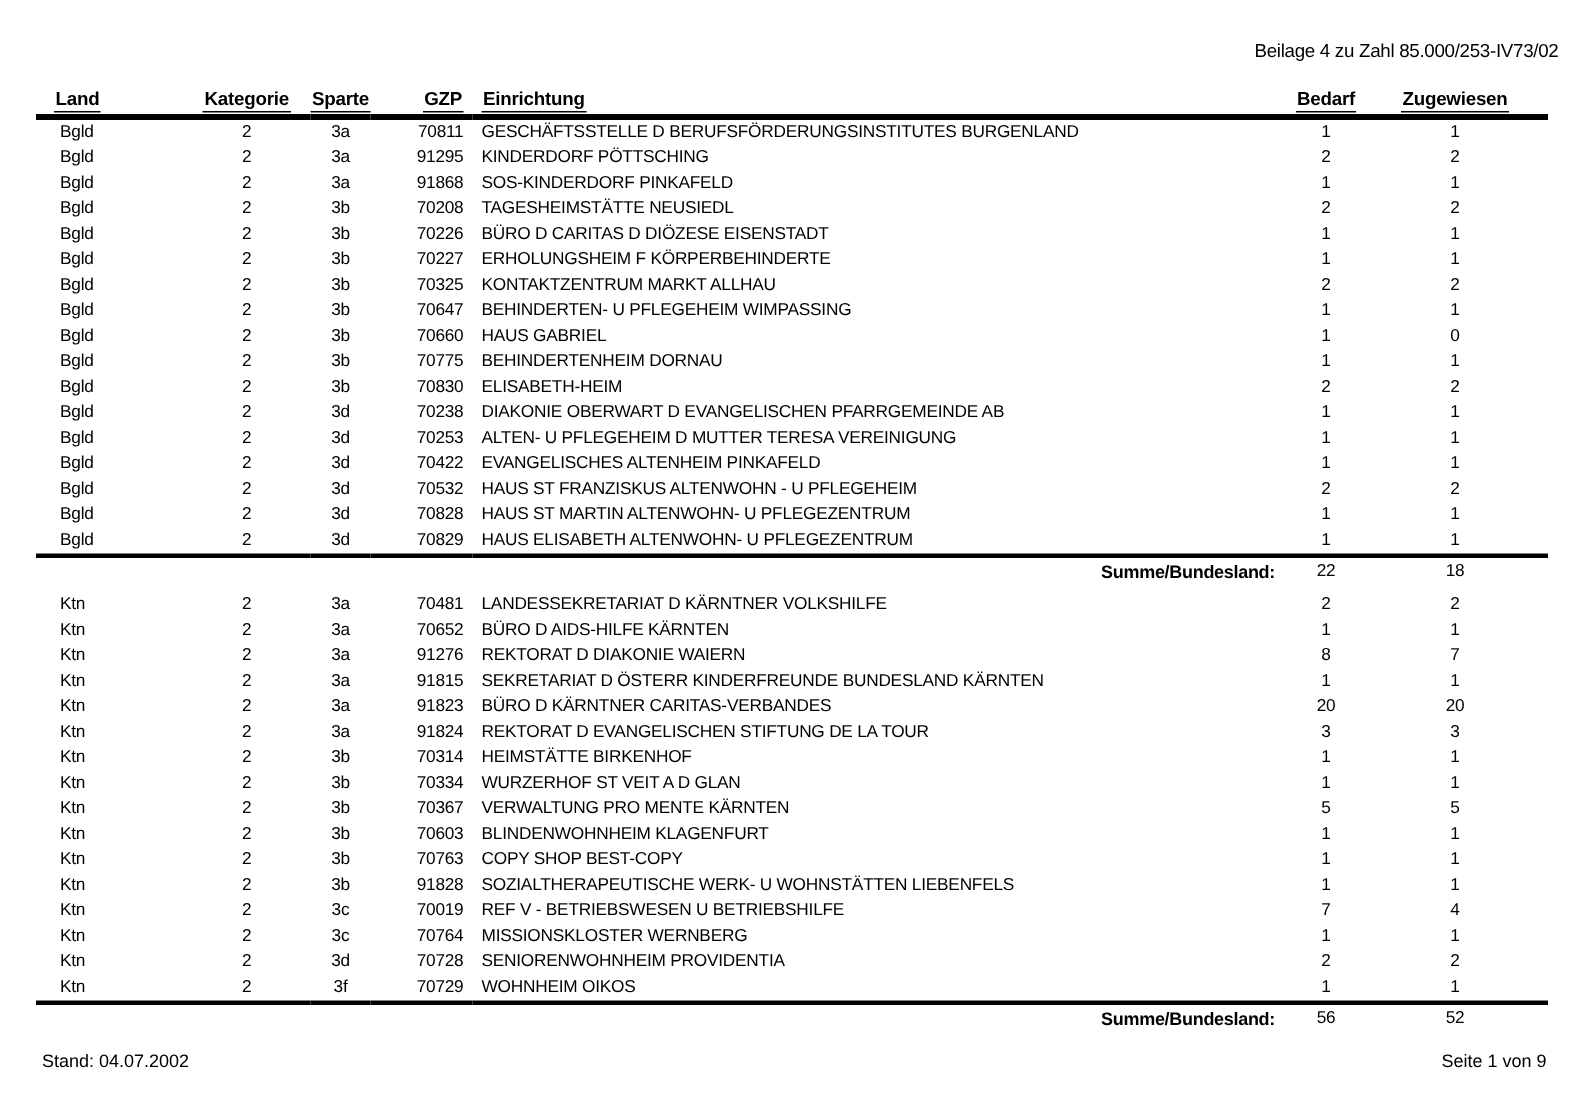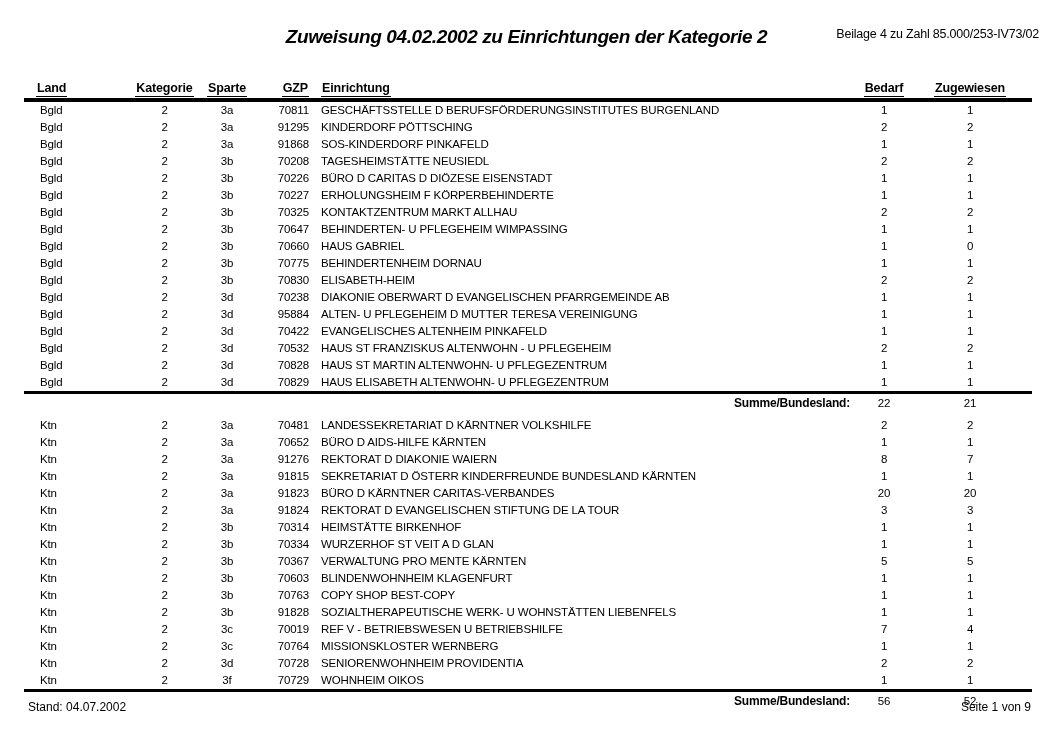--- a/index.html
+++ b/index.html
@@ -40,21 +40,20 @@
   tr.summe-row td { height:18px; line-height:18px;margin-top:44px; }
   td.summe-label { font-weight:bold; text-align:right; padding-right:10px; font-size:12px; letter-spacing:-0.2px; }
   tr.spacer-row td { height:5px; line-height:5px; border:0; }
   .doc-footer-left  { position:absolute; left:28px;  bottom:22px; font-size:12px; }
   .doc-footer-right { position:absolute; right:22px; bottom:22px; font-size:12px; }
 </style>
 </head>
 <body>
 
 <div class="doc-header">
-  <div class="doc-title">Zuweisung 04.02.2002 zu Einrichtungen der Kategorie 2</div>
   <div class="doc-reference">Beilage 4 zu Zahl 85.000/253-IV73/02</div>
 </div>
 
 <table class="assign">
   <thead>
     <tr>
       <th class="c0"><span class="hu">Land</span></th>
       <th class="c1"><span class="hu">Kategorie</span></th>
       <th class="c2"><span class="hu">Sparte</span></th>
       <th class="c3"><span class="hu">GZP</span></th>
@@ -169,21 +168,21 @@
         <td class="c2">3d</td>
         <td class="c3">70238</td>
         <td class="c4">DIAKONIE OBERWART D EVANGELISCHEN PFARRGEMEINDE AB</td>
         <td class="c5">1</td>
         <td class="c6">1</td>
       </tr>
       <tr>
         <td class="c0">Bgld</td>
         <td class="c1">2</td>
         <td class="c2">3d</td>
-        <td class="c3">95884</td>
+        <td class="c3">70253</td>
         <td class="c4">ALTEN- U PFLEGEHEIM D MUTTER TERESA VEREINIGUNG</td>
         <td class="c5">1</td>
         <td class="c6">1</td>
       </tr>
       <tr>
         <td class="c0">Bgld</td>
         <td class="c1">2</td>
         <td class="c2">3d</td>
         <td class="c3">70422</td>
         <td class="c4">EVANGELISCHES ALTENHEIM PINKAFELD</td>
@@ -213,21 +212,21 @@
         <td class="c1">2</td>
         <td class="c2">3d</td>
         <td class="c3">70829</td>
         <td class="c4">HAUS ELISABETH ALTENWOHN- U PFLEGEZENTRUM</td>
         <td class="c5">1</td>
         <td class="c6">1</td>
       </tr>
       <tr class="summe-row">
         <td colspan="5" class="summe-label">Summe/Bundesland:</td>
         <td class="c5">22</td>
-        <td class="c6">21</td>
+        <td class="c6">18</td>
       </tr>
       <tr class="spacer-row">
         <td colspan="7"></td>
       </tr>
       <tr>
         <td class="c0">Ktn</td>
         <td class="c1">2</td>
         <td class="c2">3a</td>
         <td class="c3">70481</td>
         <td class="c4">LANDESSEKRETARIAT D KÄRNTNER VOLKSHILFE</td>

